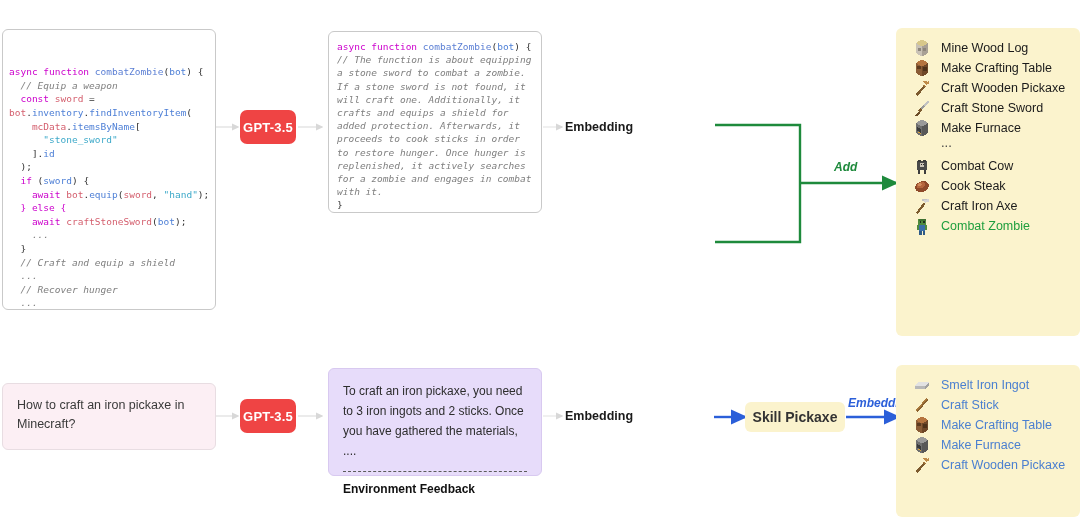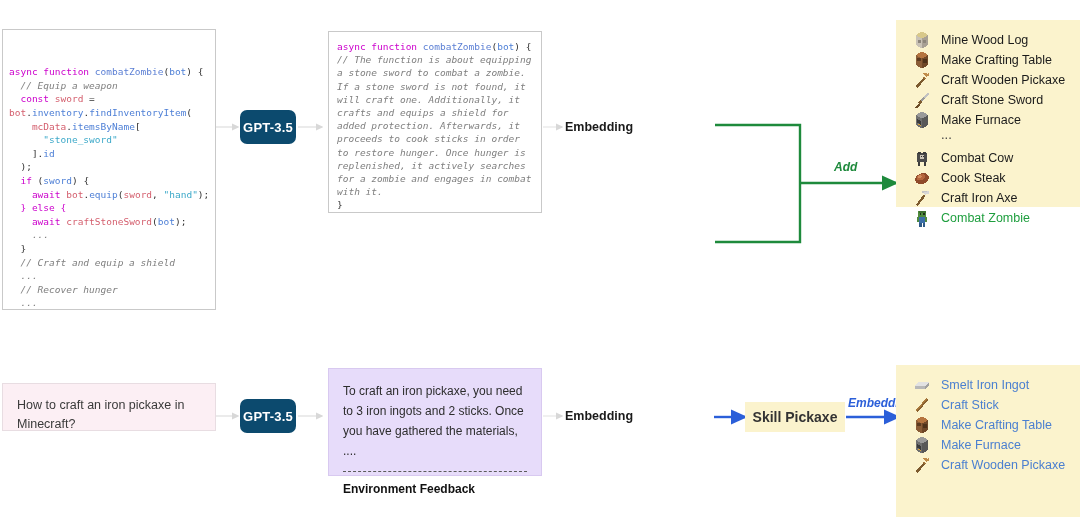--- a/index.html
+++ b/index.html
@@ -8,21 +8,21 @@
     background: #ffffff;
   }
   body {
     width: 1080px;
     height: 517px;
     position: relative;
     overflow: hidden;
     font-family: "Liberation Sans", sans-serif;
   }
 
-  .abs { position: absolute; }
+  .abs { position: absolute; border-radius: 6px; }
 
   
   .code-panel {
     background: #ffffff;
     border: 1px solid #c9c9c9;
     box-sizing: border-box;
     font-family: "DejaVu Sans Mono", monospace;
     font-size: 9.5px;
     line-height: 13.6px;
     white-space: pre;
@@ -56,21 +56,21 @@
   .desc-panel .body {
     color: #7f7f7f;
     font-style: italic;
     display: block;
     margin-top: 0px;
   }
   .desc-panel .close { color: #333333; display: block; }
 
   
   .gpt-box {
-    background: #0c4a6e;
+    background: #ef4444;
     color: #ffffff;
     border-radius: 7px;
     font-size: 13px;
     font-weight: bold;
     display: flex;
     align-items: center;
     justify-content: center;
     letter-spacing: 0.2px;
   }
 
@@ -217,21 +217,21 @@
 <div class="abs desc-panel" style="left:328px; top:31px; width:214px; height:182px;">
   <span class="hdr"><span>async function </span><span class="fn">combatZombie</span><span class="plain">(</span><span class="par">bot</span><span class="plain">) {</span></span>
   <span class="body">  // The function is about equipping a stone sword to combat a zombie. If a stone sword is not found, it will craft one. Additionally, it crafts and equips a shield for added protection. Afterwards, it proceeds to cook sticks in order to restore hunger. Once hunger is replenished, it actively searches for a zombie and engages in combat with it.</span>
   <span class="close">}</span>
 </div>
 
 <div class="abs embedding-label" style="left:565px; top:120px;">Embedding</div>
 
 <div class="abs add-label" style="left:834px; top:160px;">Add</div>
 
-<div class="abs skill-panel" style="left:896px; top:20px; width:184px; height:187px;">
+<div class="abs skill-panel" style="left:896px; top:28px; width:184px; height:308px;">
   <div id="skill-list-top">
       <div class="skill-row">
         <span class="skill-icon"><svg viewBox="0 0 16 16" width="20" height="20" shape-rendering="crispEdges">
             <path d="M3 4 L8 1 L13 4 L13 12 L8 15 L3 12 Z" fill="#c9c2b6"></path>
             <path d="M3 4 L8 1 L13 4 L8 7 Z" fill="#d8c88a"></path>
             <path d="M8 7 L13 4 L13 12 L8 15 Z" fill="#a8a095"></path>
             <path d="M5 8 h2 v2 h-2 z M9 8 h2 v2 h-2 z" fill="#8d867c"></path>
           </svg></span>
         <span class="skill-label">Mine Wood  Log</span>
       </div>
@@ -307,21 +307,21 @@
             <path d="M6 4 h1.3 v1.3 h-1.3 z M8.7 4 h1.3 v1.3 h-1.3 z" fill="#1d2f1a"></path>
             <path d="M5.6 7 h4.8 v5.2 h-4.8 z" fill="#3b6fa8"></path>
             <path d="M4 7 h1.6 v4.4 h-1.6 z M10.4 7 h1.6 v4.4 h-1.6 z" fill="#4f8a3e"></path>
             <path d="M5.8 12.2 h1.8 v2.6 h-1.8 z M8.4 12.2 h1.8 v2.6 h-1.8 z" fill="#2f5a86"></path>
           </svg></span>
         <span class="skill-label green">Combat Zombie</span>
       </div>
     </div>
 </div>
 
-<div class="abs question-box" style="left:2px; top:383px; width:214px; height:48px;">
+<div class="abs question-box" style="left:2px; top:383px; width:214px; height:67px;">
   <span>How to craft an iron pickaxe in Minecraft?</span>
 </div>
 
 <div class="abs gpt-box" style="left:240px; top:399px; width:56px; height:34px;">
   <span>GPT-3.5</span>
 </div>
 
 <div class="abs answer-box" style="left:328px; top:368px; width:214px; height:108px;">
   <div>To craft an iron pickaxe, you need to 3 iron ingots and 2 sticks. Once you have gathered the materials, ....</div>
   <div class="divider"></div>

